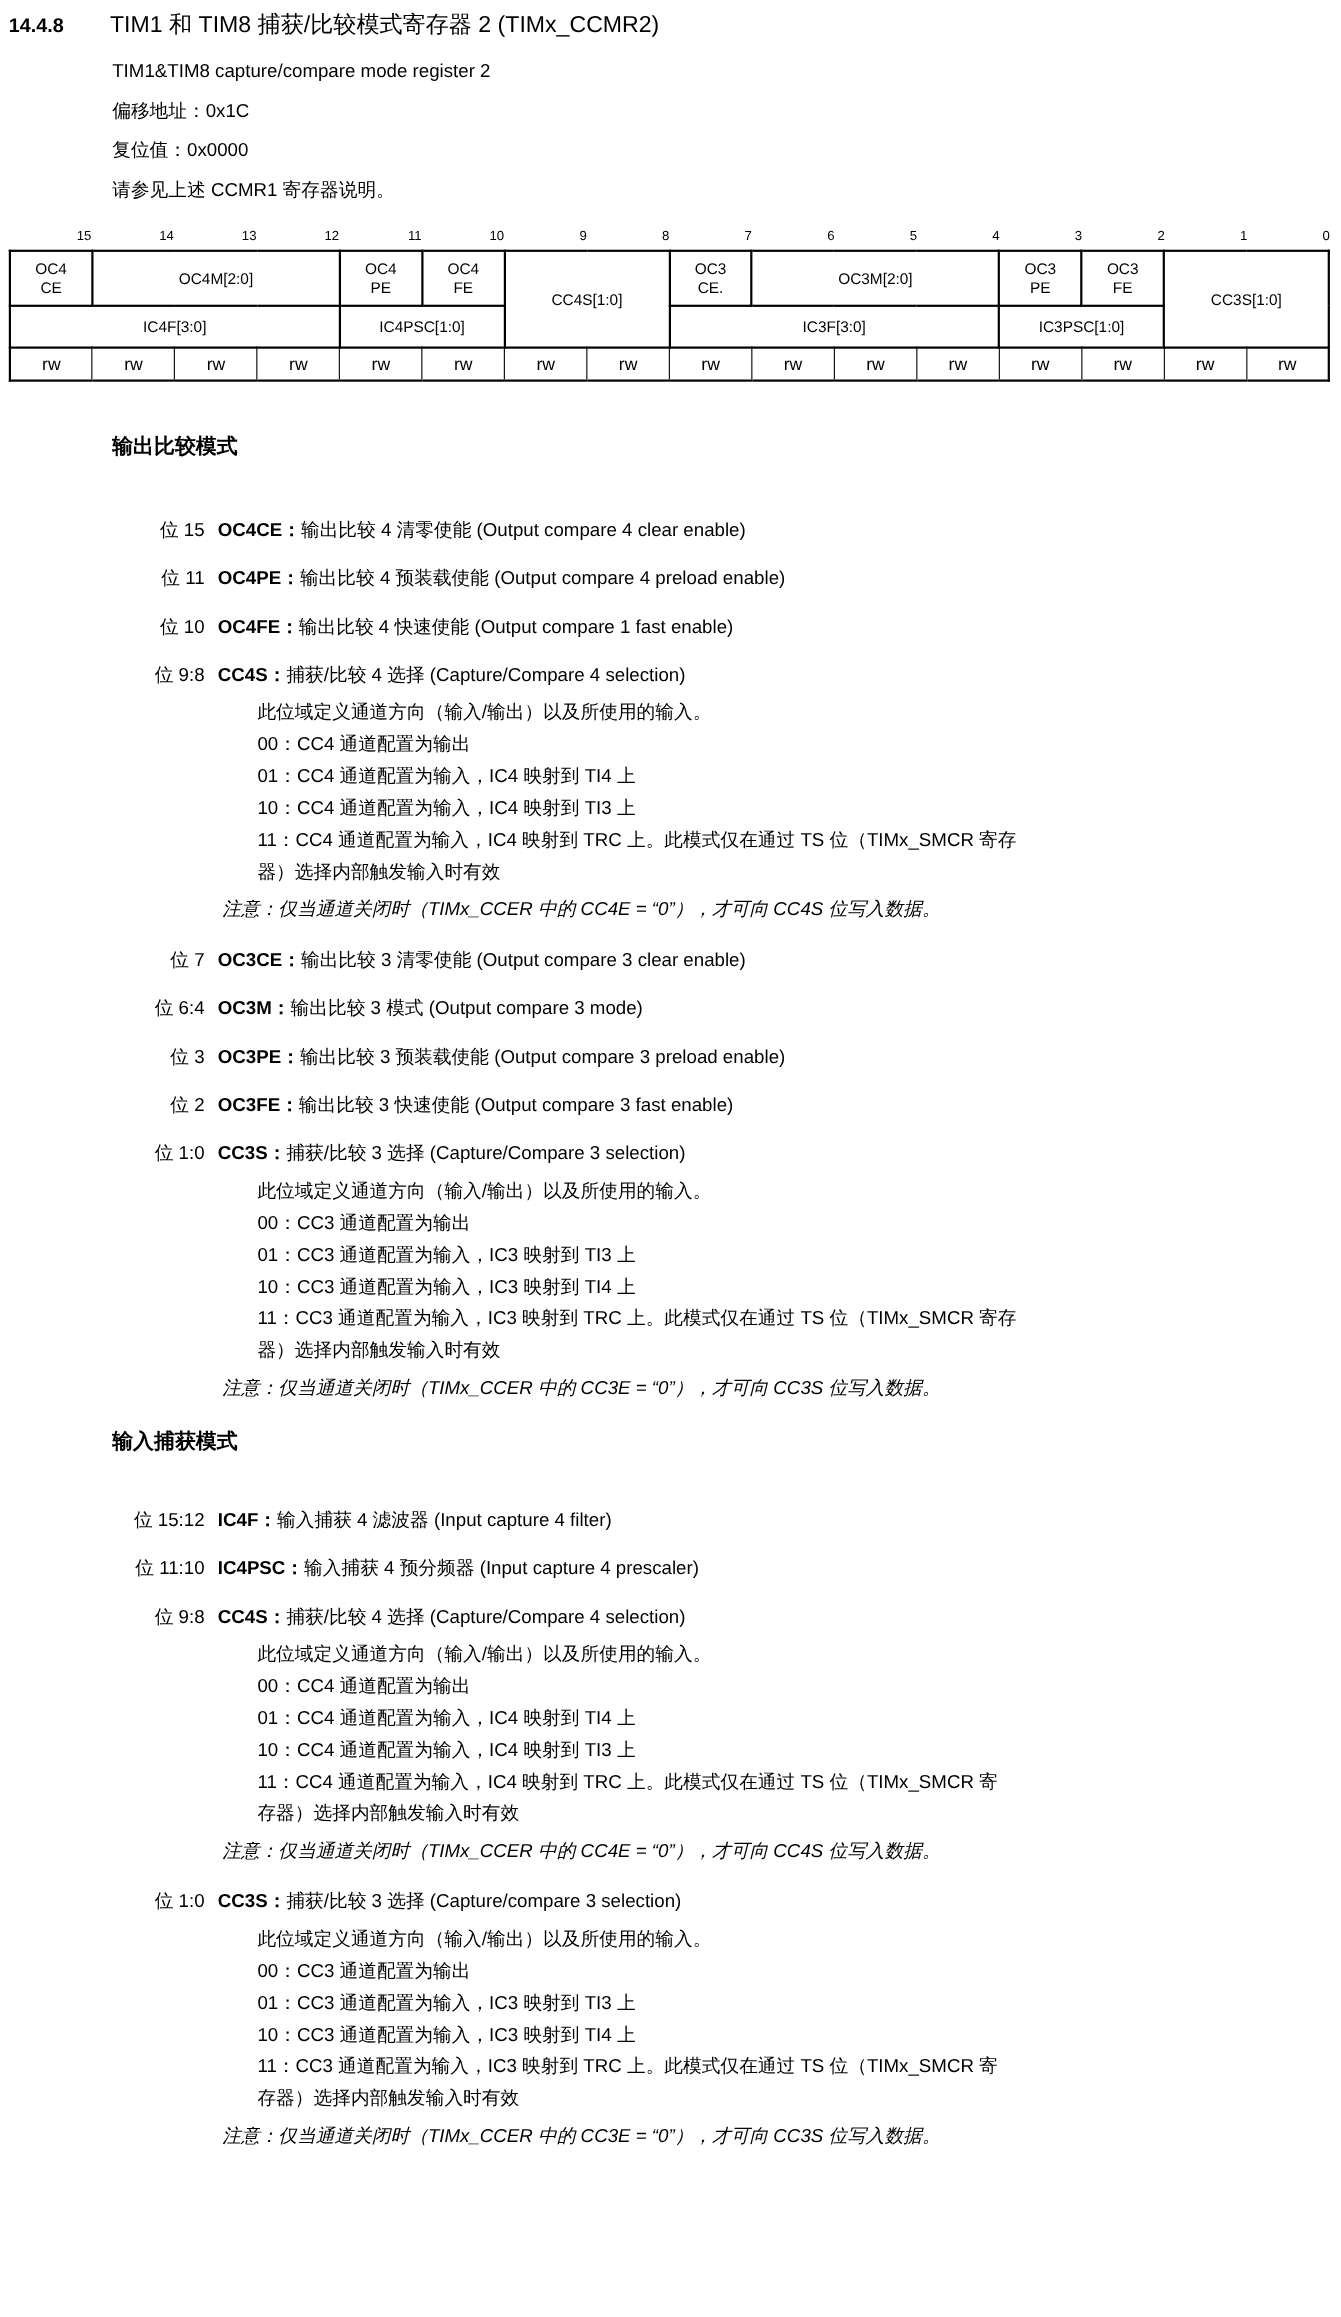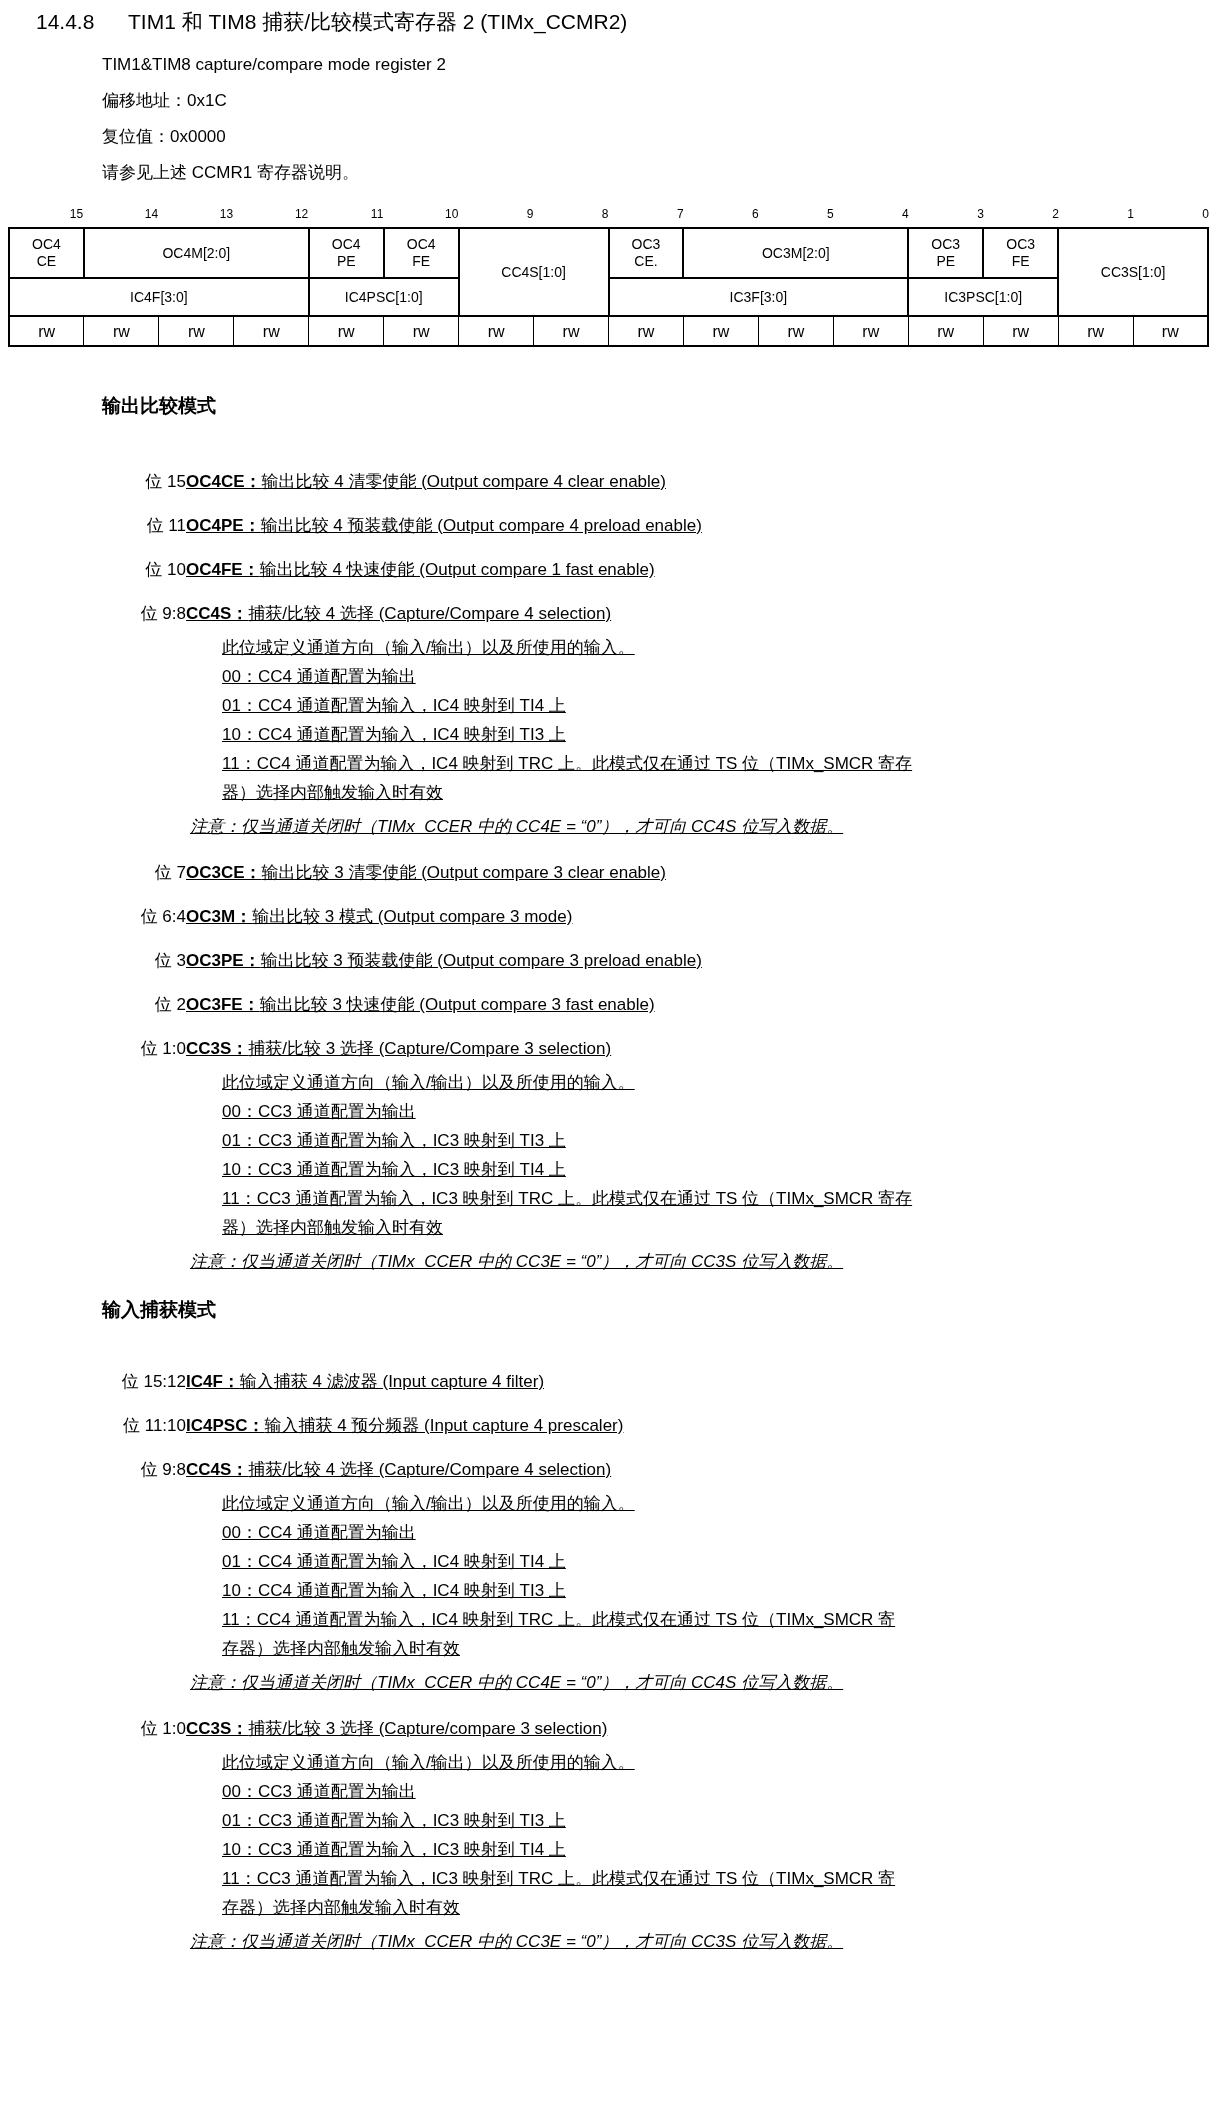--- a/index.html
+++ b/index.html
@@ -1,21 +1,21 @@
 <!DOCTYPE html>
 <html><head>
 <meta charset="utf-8">
 <style>
   html,body{margin:0;padding:0;background:#fff;color:#000;}
   body{width:1219px;min-height:2106px;font-family:"Liberation Sans","DejaVu Sans",sans-serif;font-size:17px;}
   .page{padding:8px 10px 0 8px;box-sizing:border-box;width:1219px;}
 
   
   .title-row{display:flex;align-items:baseline;}
-  .sec-num{width:92px;font-weight:normal;font-size:21px;flex:none;margin-left:28px;}
+  .sec-num{width:92px;font-weight:bold;font-size:18px;flex:none;}
   .sec-title{font-weight:normal;font-size:21px;margin:0;}
 
   
   .intro{margin-left:94px;}
   .subtitle{margin:18px 0 0 0;line-height:22px;}
   .meta{margin:14px 0 0 0;line-height:22px;}
   .meta:first-of-type{margin-top:26px;}
 
   
   .bitnums{display:grid;grid-template-columns:repeat(16,1fr);margin-top:20px;margin-bottom:3px;}
@@ -31,21 +31,21 @@
   tr.r3 td:first-child{border-left-width:2px;}
   tr.r3 td:last-child{border-right-width:2px;}
 
   
   .section-heading{font-size:19px;font-weight:bold;margin-left:94px;}
   .sh1{margin-top:46px;margin-bottom:52px;}
   .sh2{margin-top:12px;margin-bottom:48px;}
   .entries{margin-left:94px;}
   .entry{display:flex;margin-bottom:22px;}
   .bits{width:84px;flex:none;text-align:right;line-height:22px;}
-  .ebody{margin-left:0;flex:1;text-decoration:underline;}
+  .ebody{margin-left:12px;flex:1;}
   .ehead{margin:0;line-height:22px;}
   .ename{font-weight:bold;}
   .details{margin:8px 0 0 36px;}
   .dline{margin:0;line-height:29px;white-space:pre-line;}
   .note{margin:6px 0 0 4px;font-style:italic;line-height:27px;white-space:pre-line;}
 </style>
 </head>
 <body>
 
 <div class="page">

